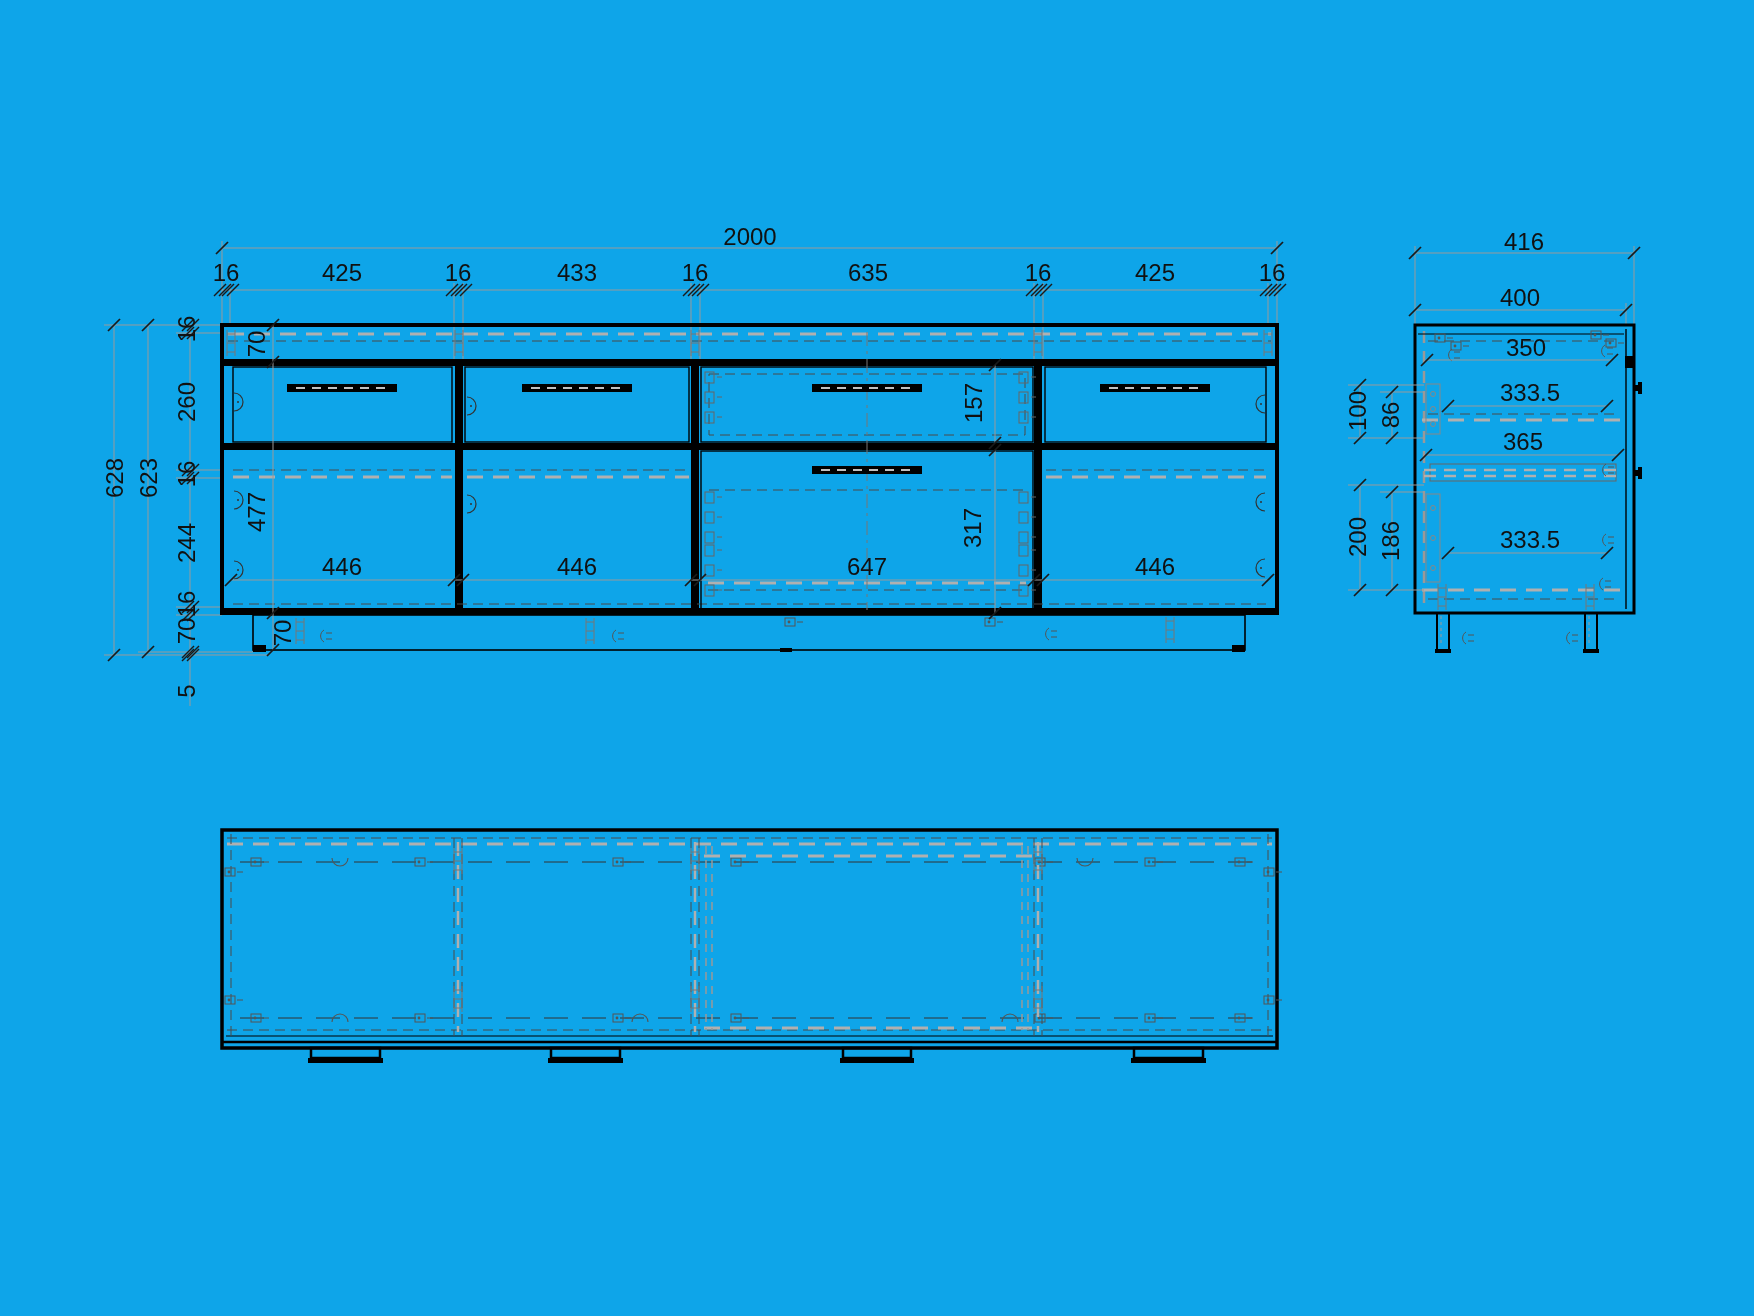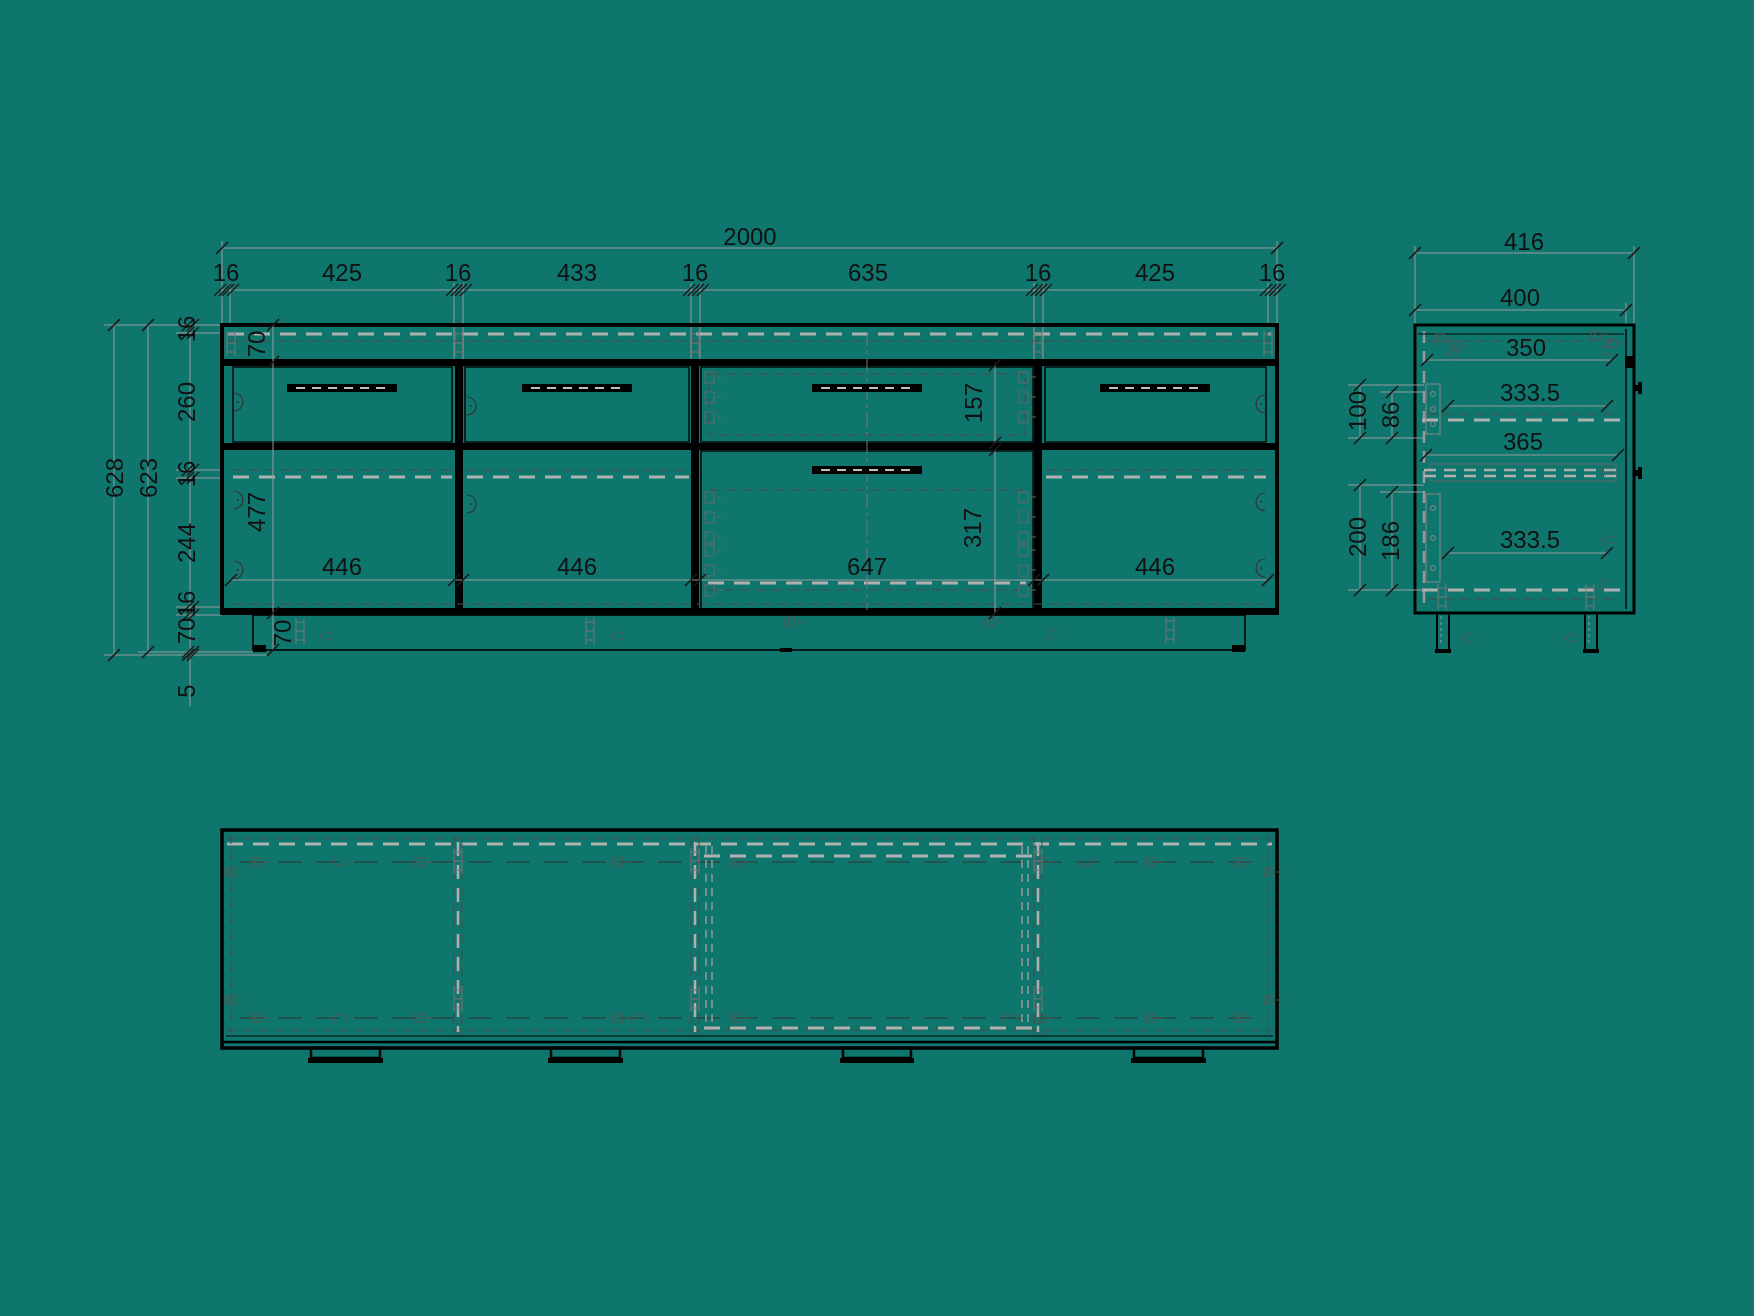--- a/index.html
+++ b/index.html
@@ -1,16 +1,16 @@
 <!DOCTYPE html>
 <html><head>
 <meta charset="utf-8">
 <style>
   html,body{margin:0;padding:0;background:#ffffff;}
-  .sheet{position:relative;width:1754px;height:1316px;background:#0f766e;overflow:hidden;}
+  .sheet{position:relative;width:1754px;height:1316px;background:#0ea5e9;overflow:hidden;}
   svg{display:block;}
   text{font-family:"Liberation Sans","DejaVu Sans",sans-serif;font-size:24px;fill:#111;
        text-anchor:middle;dominant-baseline:central;}
   .dimline{stroke:#9a9a9a;stroke-width:1;fill:none;}
   .extline{stroke:#9a9a9a;stroke-width:1;fill:none;}
   .obj{stroke:#000;fill:none;}
   .hid{stroke:#4a4a4a;stroke-width:1;fill:none;stroke-dasharray:10 6;}
   .hidheavy{stroke:#b0b0b0;stroke-width:3;fill:none;stroke-dasharray:16 10;}
   .hw{stroke:#666;stroke-width:1;fill:none;}
 </style>

